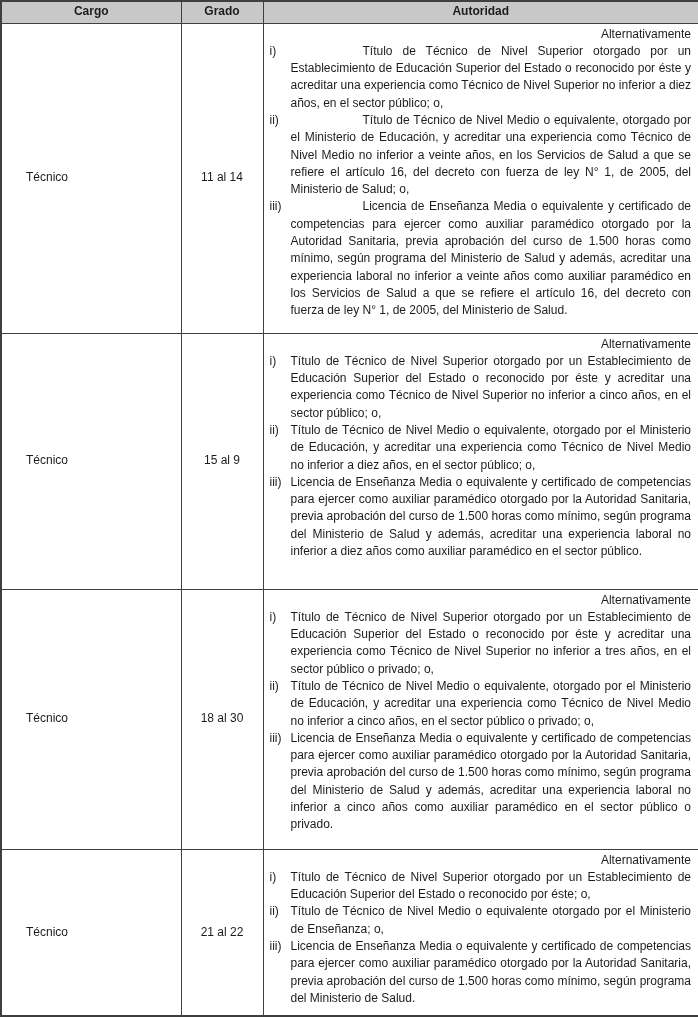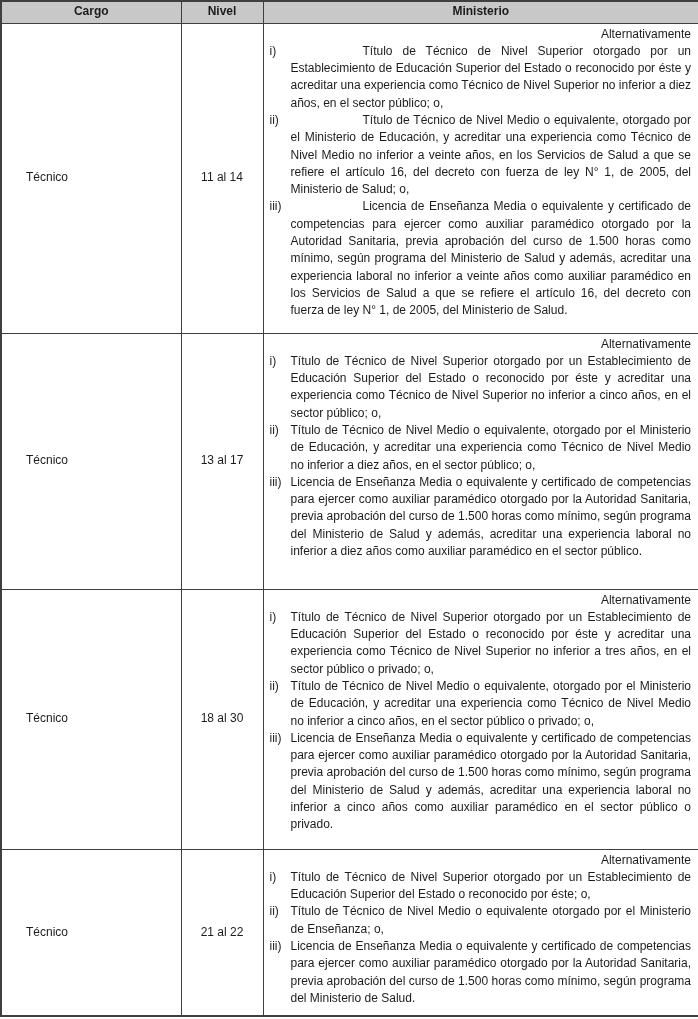--- a/index.html
+++ b/index.html
@@ -87,22 +87,22 @@
 <div class="page">
   <table class="doc-table">
     <colgroup>
       <col class="c-cargo">
       <col class="c-grado">
       <col class="c-req">
     </colgroup>
     <thead>
       <tr>
         <th>Cargo</th>
-        <th>Nivel</th>
-        <th>Ministerio</th>
+        <th>Grado</th>
+        <th>Autoridad</th>
       </tr>
     </thead>
     <tbody>
 
       <tr class="row-1">
         <td class="cargo-cell">Técnico</td>
         <td class="grado-cell">11 al 14</td>
         <td class="req-cell">
           <div class="req-intro">Alternativamente</div>
           <div class="req-item tabbed">
@@ -112,21 +112,21 @@
             <span class="marker">ii)</span><span>Título de Técnico de Nivel Medio o equivalente, otorgado por el Ministerio de Educación, y acreditar una experiencia como Técnico de Nivel Medio no inferior a veinte años, en los Servicios de Salud a que se refiere el artículo 16, del decreto con fuerza de ley N° 1, de 2005, del Ministerio de Salud; o,</span>
           </div>
           <div class="req-item tabbed">
             <span class="marker">iii)</span><span>Licencia de Enseñanza Media o equivalente y certificado de competencias para ejercer como auxiliar paramédico otorgado por la Autoridad Sanitaria, previa aprobación del curso de 1.500 horas como mínimo, según programa del Ministerio de Salud y además, acreditar una experiencia laboral no inferior a veinte años como auxiliar paramédico en los Servicios de Salud a que se refiere el artículo 16, del decreto con fuerza de ley N° 1, de 2005, del Ministerio de Salud.</span>
           </div>
         </td>
       </tr>
 
       <tr class="row-2">
         <td class="cargo-cell">Técnico</td>
-        <td class="grado-cell">13 al 17</td>
+        <td class="grado-cell">15 al 9</td>
         <td class="req-cell">
           <div class="req-intro">Alternativamente</div>
           <div class="req-item">
             <span class="marker">i)</span><span>Título de Técnico de Nivel Superior otorgado por un Establecimiento de Educación Superior del Estado o reconocido por éste y acreditar una experiencia como Técnico de Nivel Superior no inferior a cinco años, en el sector público; o,</span>
           </div>
           <div class="req-item">
             <span class="marker">ii)</span><span>Título de Técnico de Nivel Medio o equivalente, otorgado por el Ministerio de Educación, y acreditar una experiencia como Técnico de Nivel Medio no inferior a diez años, en el sector público; o,</span>
           </div>
           <div class="req-item">
             <span class="marker">iii)</span><span>Licencia de Enseñanza Media o equivalente y certificado de competencias para ejercer como auxiliar paramédico otorgado por la Autoridad Sanitaria, previa aprobación del curso de 1.500 horas como mínimo, según programa del Ministerio de Salud y además, acreditar una experiencia laboral no inferior a diez años como auxiliar paramédico en el sector público.</span>

